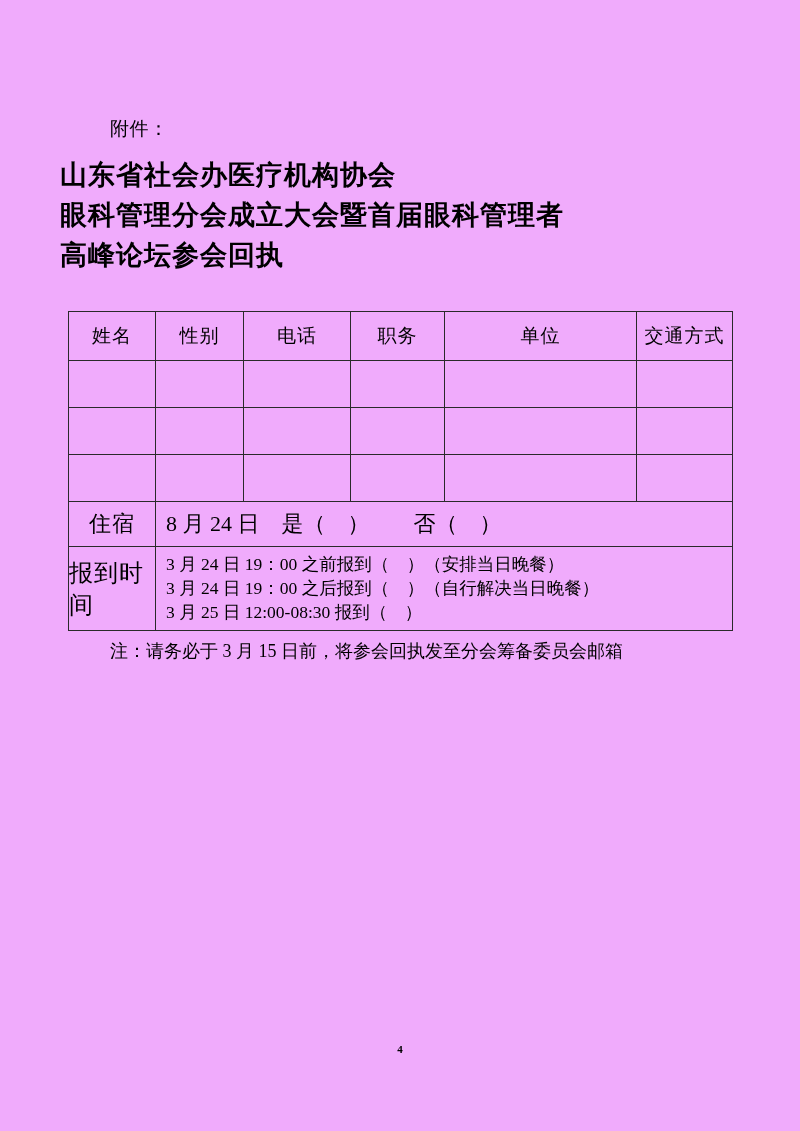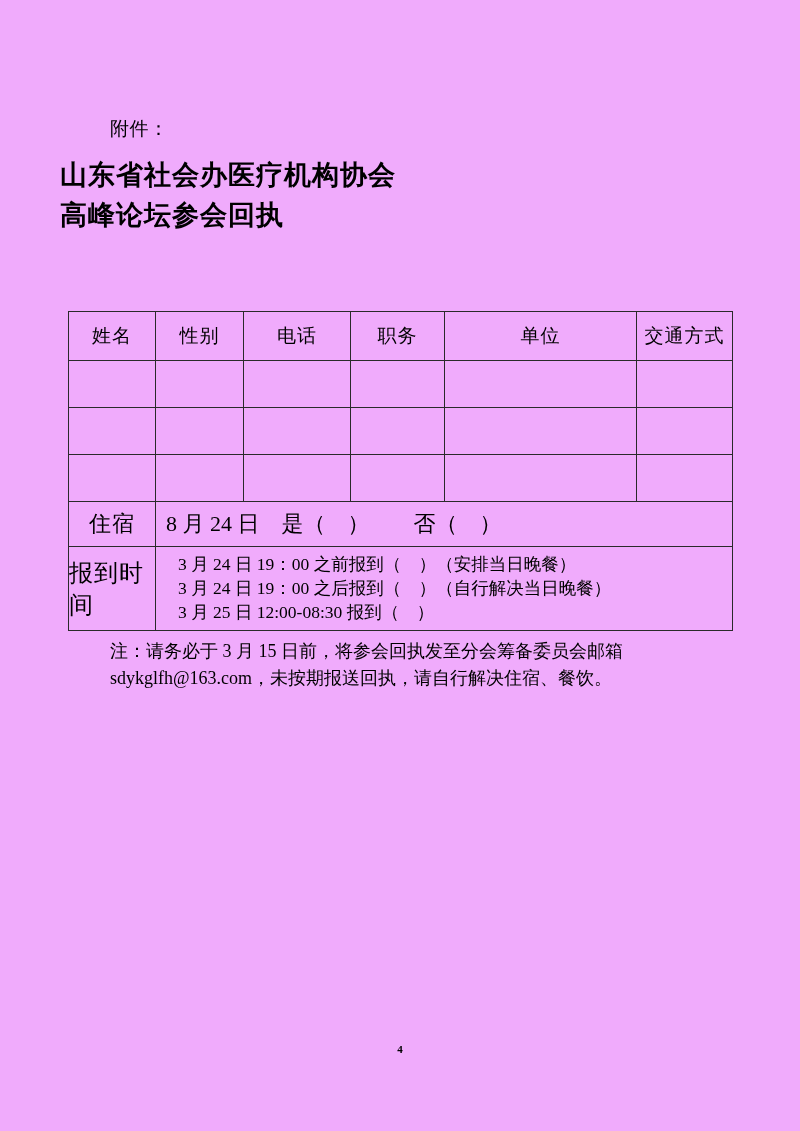--- a/index.html
+++ b/index.html
@@ -86,21 +86,20 @@
     font-size: 22px;
     white-space: pre;
   }
   .receipt-table td.checkin-cell {
     padding: 5px 0 6px 10px;
   }
   .checkin-line {
     font-size: 17.5px;
     line-height: 24px;
     white-space: pre;
-    margin-left: 12px;
   }
 
   
   col.c-name  { width: 87px;  }
   col.c-sex   { width: 88px;  }
   col.c-phone { width: 107px; }
   col.c-post  { width: 94px;  }
   col.c-unit  { width: 192px; }
   col.c-trans { width: 96px;  }
 
@@ -132,20 +131,21 @@
 </style>
 </head>
 <body>
 
 <div class="page">
 
   <div class="attachment-label">附件：</div>
 
   <div class="doc-title">
     <div class="title-line">山东省社会办医疗机构协会</div>
+    <div class="title-line">眼科管理分会成立大会暨首届眼科管理者</div>
     <div class="title-line">高峰论坛参会回执</div>
   </div>
 
   <table class="receipt-table">
     <colgroup>
       <col class="c-name">
         <col class="c-sex">
         <col class="c-phone">
       <col class="c-post">
         <col class="c-unit">
@@ -197,18 +197,17 @@
           <div class="checkin-line">3 月 24 日 19：00 之前报到（　）（安排当日晚餐）</div>
           <div class="checkin-line">3 月 24 日 19：00 之后报到（　）（自行解决当日晚餐）</div>
           <div class="checkin-line">3 月 25 日 12:00-08:30 报到（　）</div>
         </td>
       </tr>
     </tbody>
   </table>
 
   <div class="note">
     <div class="note-line">注：请务必于 3 月 15 日前，将参会回执发至分会筹备委员会邮箱</div>
-    <div class="note-line">sdykglfh@163.com，未按期报送回执，请自行解决住宿、餐饮。</div>
   </div>
 
   <div class="page-number">4</div>
 
 </div>
 
 </body></html>

